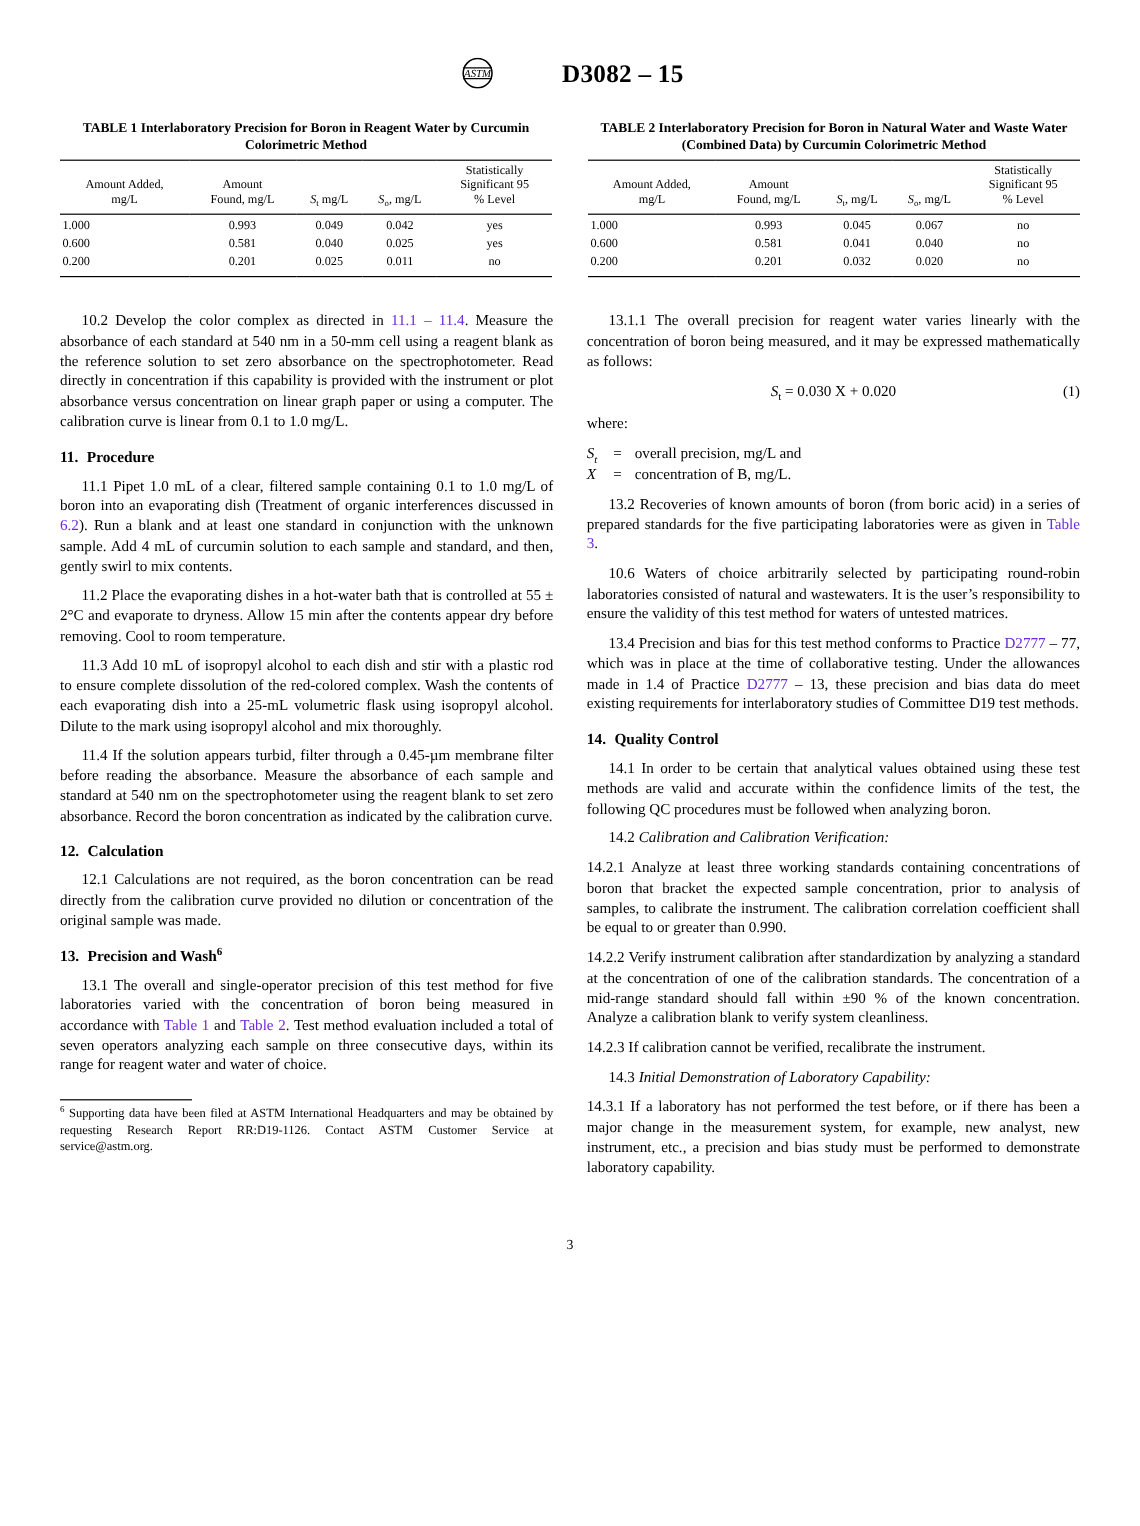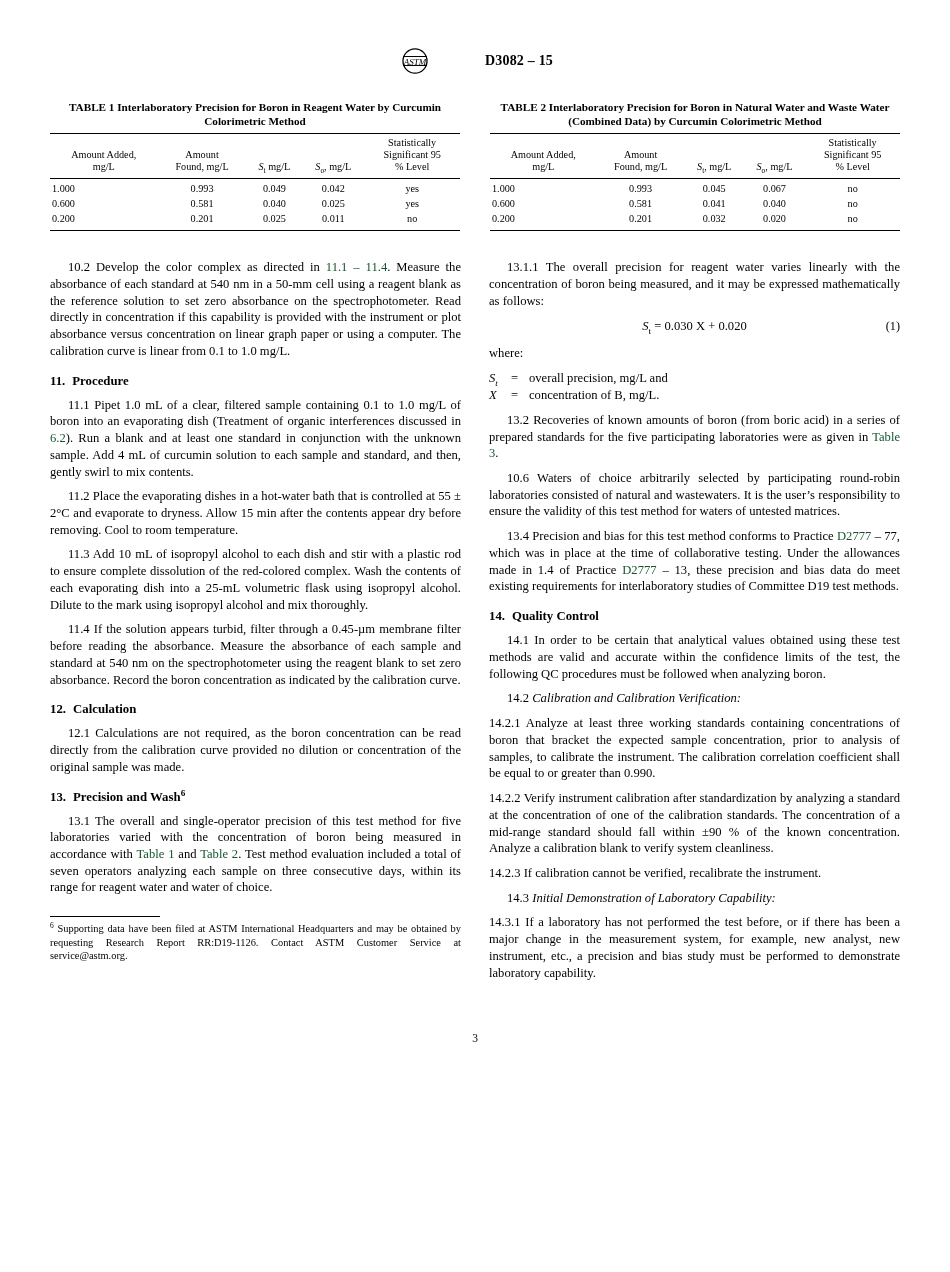--- a/index.html
+++ b/index.html
@@ -32,21 +32,21 @@
     gap: 8px;
   }
   .astm-logo {
     display: inline-block;
     width: 36px;
     height: 26px;
     position: relative;
   }
   .astm-logo svg { display: block; }
   .doc-id {
-    font-size: 14px;
+    font-size: 21px;
     font-weight: bold;
     letter-spacing: 0.2px;
     margin-left: 44px;
   }
 
   
   .tables {
     display: flex;
     gap: 30px;
     padding: 26px 50px 0 50px;
@@ -106,21 +106,21 @@
   h3.sec {
     font-size: 12.8px;
     font-weight: bold;
     margin: 13px 0 7px 0;
     text-align: left;
   }
   h3.sec .num { margin-right: 7px; }
   .subsec-italic {
     font-style: italic;
   }
-  .xref { color: #14532d; }
+  .xref { color: #6d28d9; }
   .eq-line {
     text-align: center;
     margin: 9px 0 10px 0;
     position: relative;
     font-size: 12.6px;
   }
   .eq-body { display: inline-block; }
   .eq-num { position: absolute; right: 0; top: 0; font-size: 12.2px; }
   .where { margin: 0 0 3px 0; }
   .deflist {

